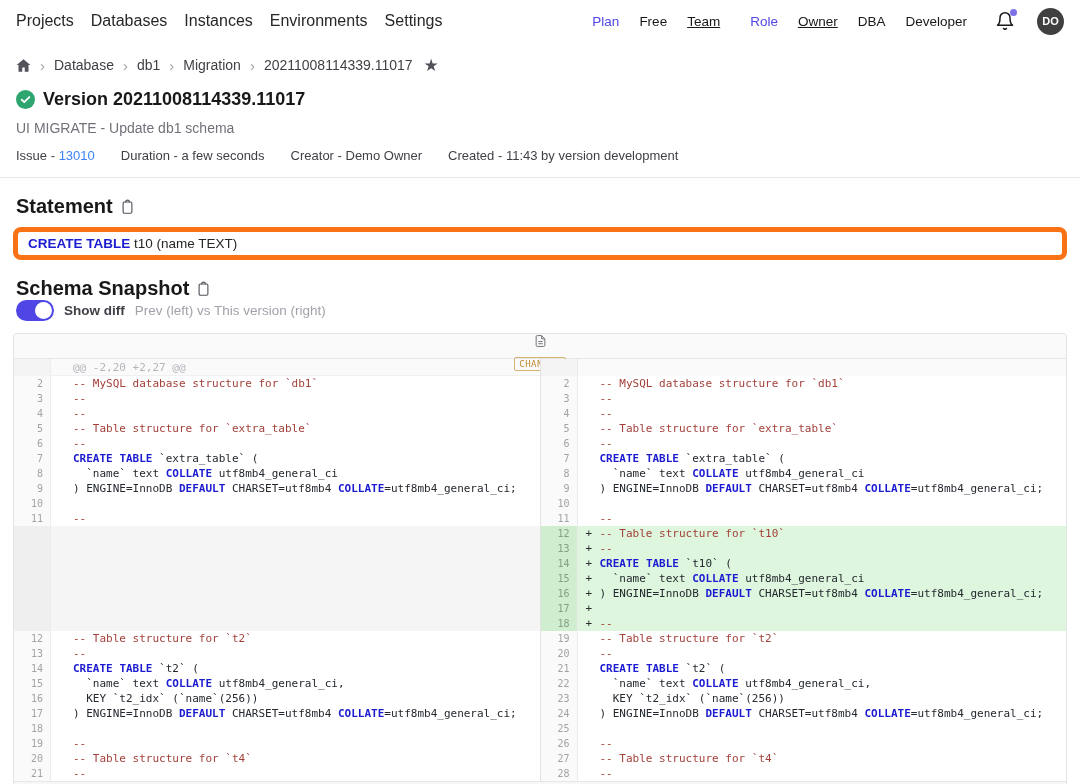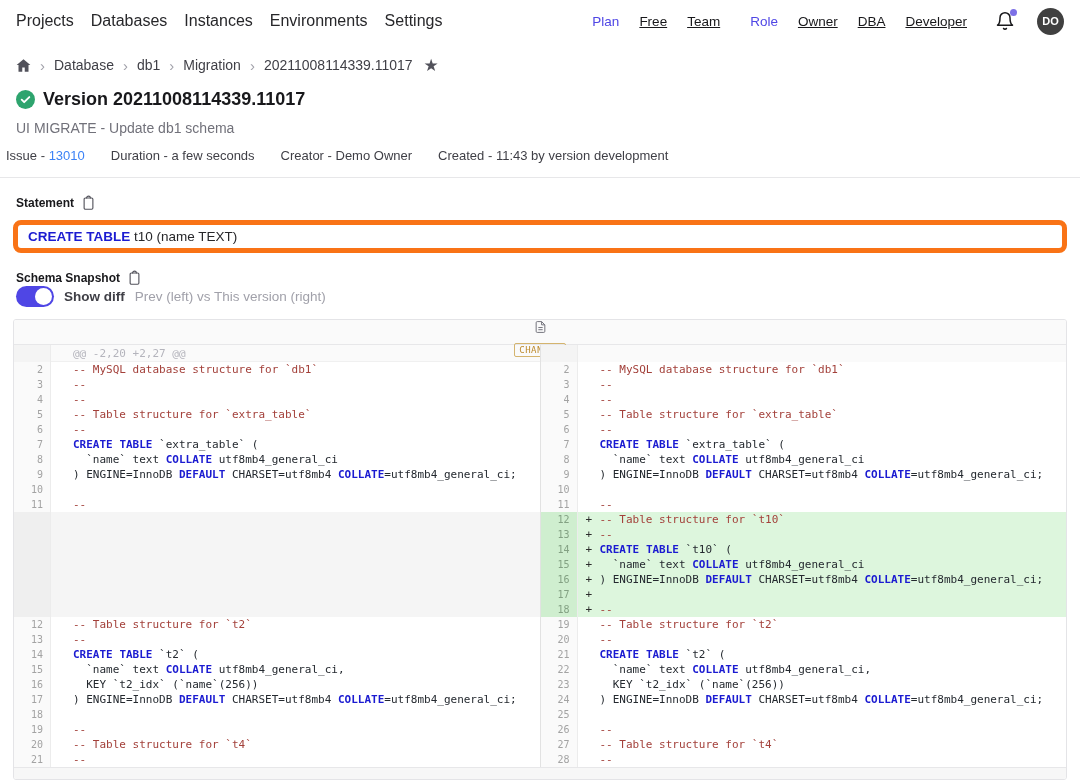--- a/index.html
+++ b/index.html
@@ -6,43 +6,43 @@
   html,body { width:1080px; height:784px; overflow:hidden; background:#fff;
     font-family:"Liberation Sans", sans-serif; color:#27272a; }
 
   
   .topnav { display:flex; align-items:center; height:42px; padding:0 16px; }
   .nav-links { display:flex; gap:17px; }
   .nav-links span { font-size:16px; color:#27272a; cursor:pointer; }
   .nav-right { margin-left:auto; display:flex; align-items:center; gap:20px; font-size:13.5px; }
   .lbl-indigo { color:#4f46e5; }
   .ulink { text-decoration:underline; color:#18181b; cursor:pointer; }
-  .plain { color:#18181b;text-decoration:underline; }
+  .plain { color:#18181b; }
   .gap-l { margin-left:10px; }
   .bell-wrap { position:relative; margin-left:8px; width:22px; height:22px; cursor:pointer; }
   .bell-dot { position:absolute; top:-1px; right:0px; width:7px; height:7px; border-radius:50%; background:#7c70e6; }
   .avatar { width:27px; height:27px; border-radius:50%; background:#404040; color:#fff;
     font-size:11px; font-weight:700; display:flex; align-items:center; justify-content:center; margin-left:0; cursor:pointer; }
 
   
   .crumbs { display:flex; align-items:center; gap:9px; padding:0 16px; height:34px; margin-top:6px; font-size:14px; color:#3f3f46; }
   .crumb { cursor:pointer; }
   .crumb-sep { color:#a1a1aa; font-size:15px; }
   .star { color:#52525b; font-size:17px; margin-left:2px; cursor:pointer; }
 
   
   .ver-row { display:flex; align-items:center; gap:8px; padding:0 16px; margin-top:7px; }
   .ver-title { font-size:18px; font-weight:700; color:#18181b; }
   .subtitle { padding:0 16px; margin-top:10px; font-size:14px; color:#71717a; }
-  .meta { display:flex; gap:26px; padding:0 6px; margin-top:12px; font-size:13px; color:#3f3f46; }
+  .meta { display:flex; gap:26px; padding:0 16px; margin-top:12px; font-size:13px; color:#3f3f46; }
   .meta a { color:#3b82f6; text-decoration:none; cursor:pointer; }
   .divider { border-top:1px solid #e7e7e9; margin-top:14px; }
 
   .sec-head { display:flex; align-items:center; gap:7px; padding:0 16px; margin-top:17px; }
-  .sec-title { font-size:12px; font-weight:600; color:#18181b; }
+  .sec-title { font-size:20px; font-weight:600; color:#18181b; }
   .icon-btn { cursor:pointer; display:inline-flex; }
 
   .stmt-box { margin:9px 13px 0; border:5px solid #f97316; border-radius:8px;
     padding:4px 10px; font-size:13.5px; color:#27272a; min-height:25px; display:flex; align-items:center; }
 
   .toggle-row { display:flex; align-items:center; gap:10px; padding:0 16px; margin-top:0; }
   .toggle { width:38px; height:21px; border-radius:11px; background:#4f46e5; position:relative; cursor:pointer; }
   .toggle .knob { position:absolute; top:2px; right:2px; width:17px; height:17px; border-radius:50%; background:#fff; }
   .toggle-label { font-size:13.5px; font-weight:700; color:#3f3f46; }
   .toggle-hint { font-size:13.5px; color:#a1a1aa; }

